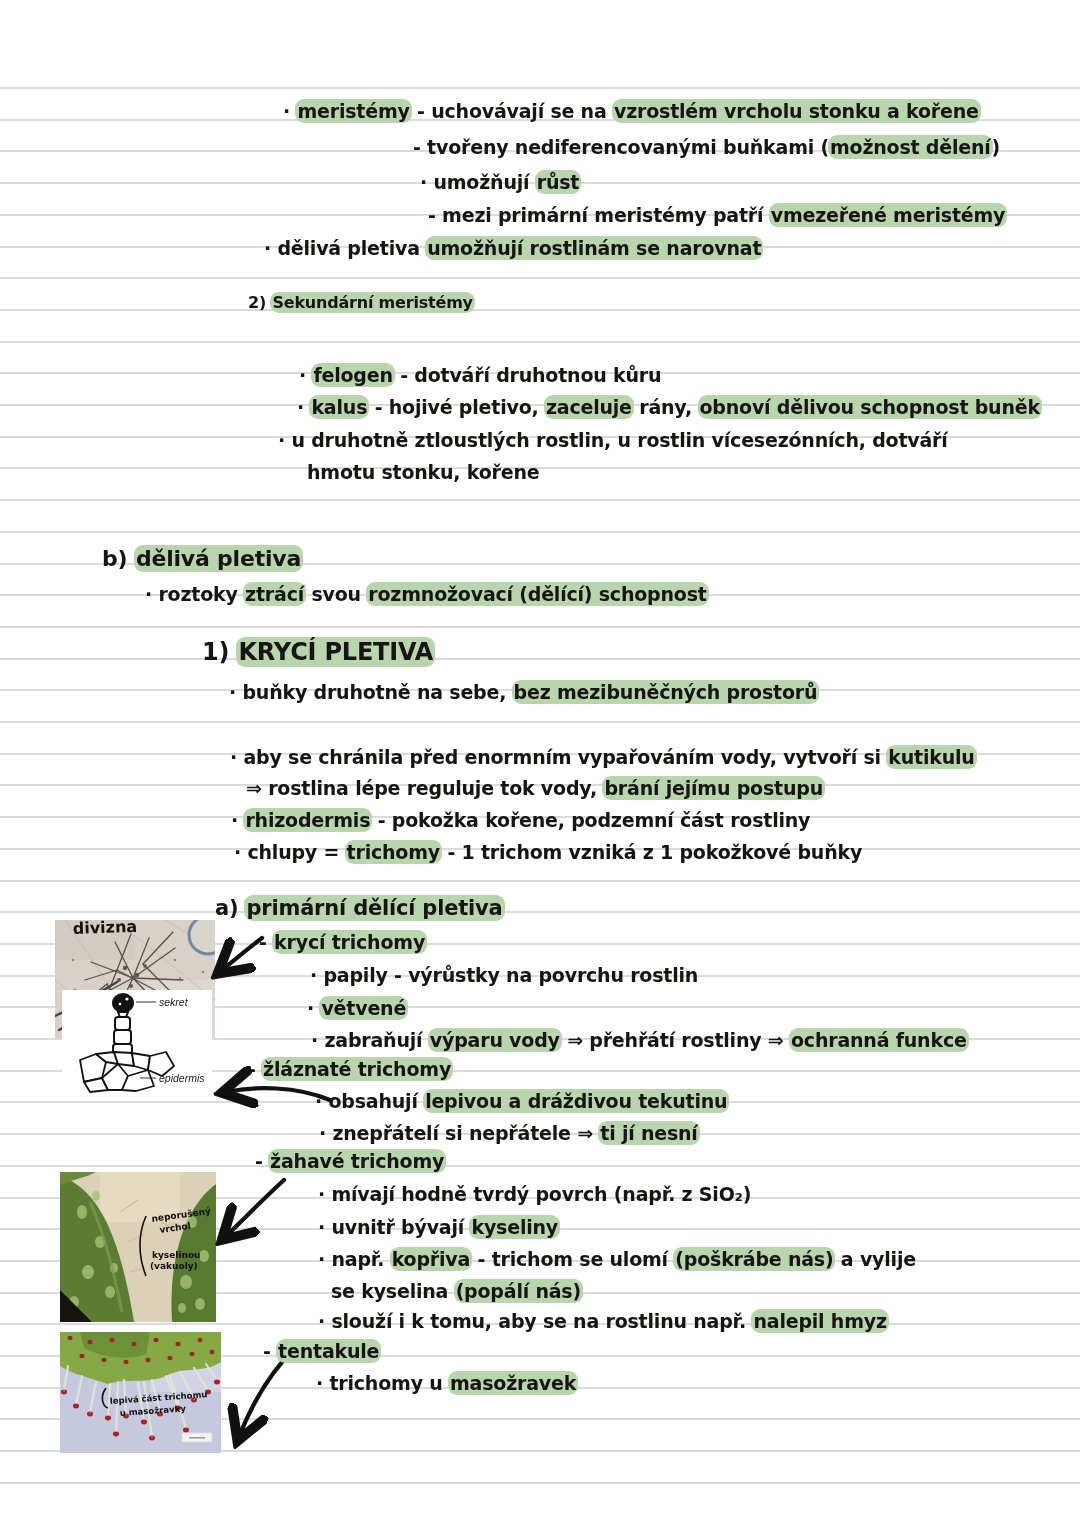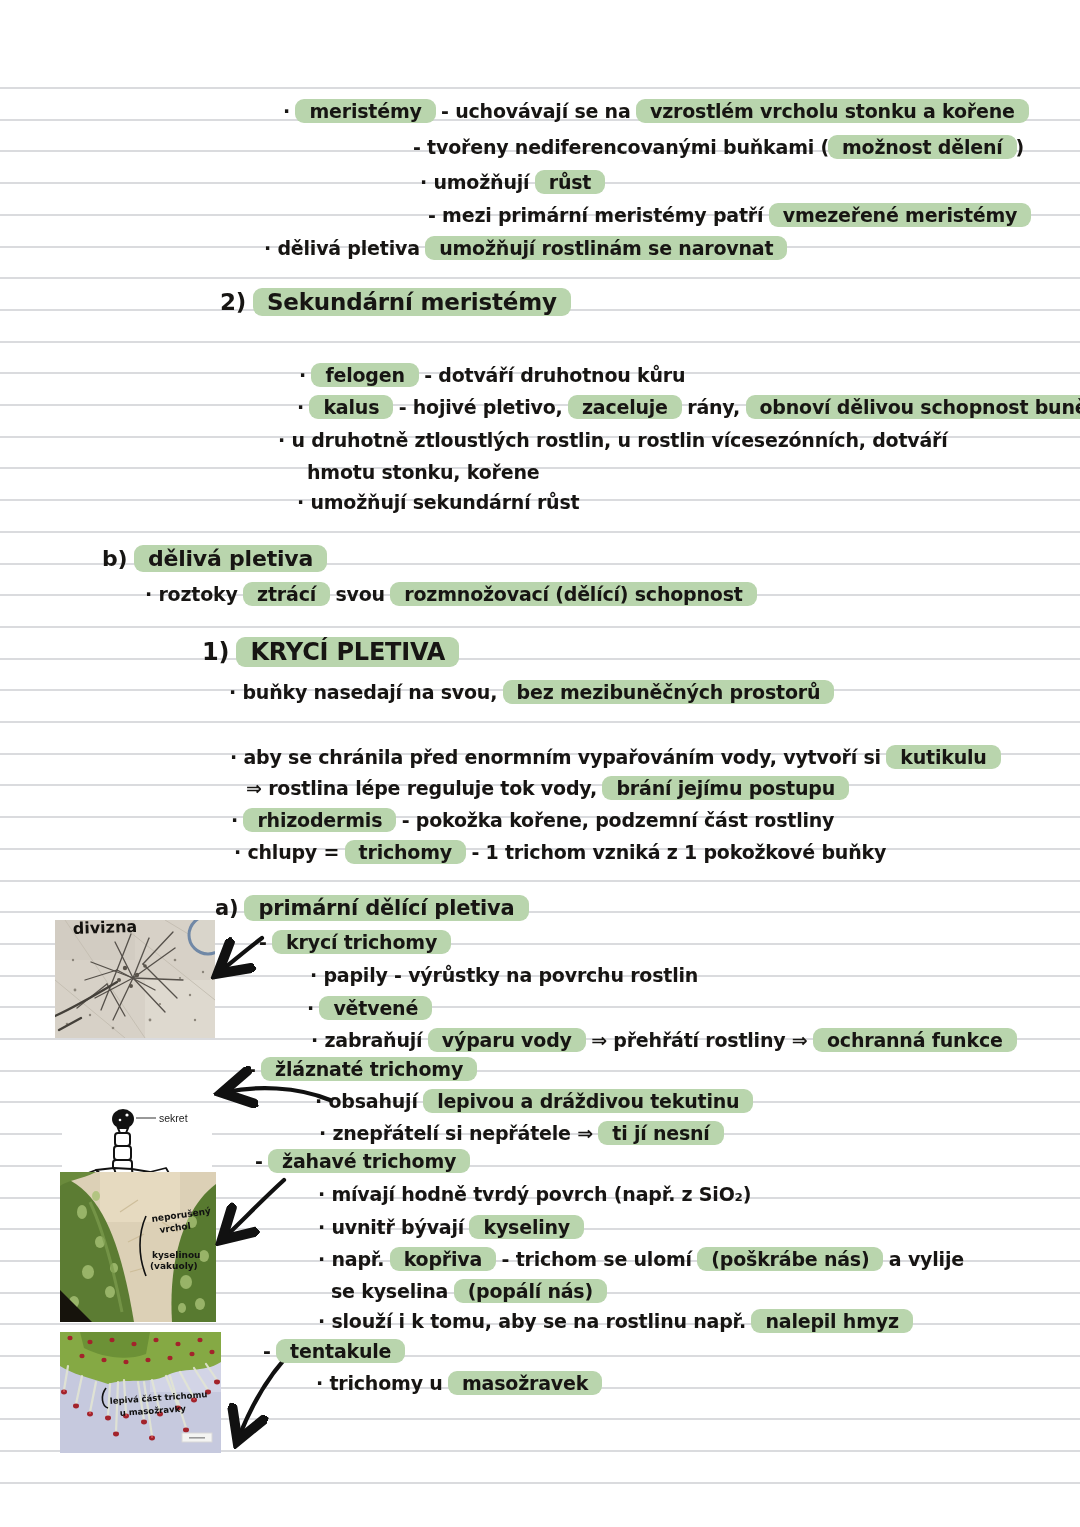--- a/index.html
+++ b/index.html
@@ -3,21 +3,21 @@
 <meta charset="utf-8">
 <style>
   html,body{margin:0;padding:0;}
   body{width:1080px;height:1527px;background:#ffffff;position:relative;overflow:hidden;
        font-family:"DejaVu Sans",sans-serif;}
   .page{position:absolute;inset:0;background:#ffffff;}
   .rules{position:absolute;left:0;right:0;top:87px;height:1402px;pointer-events:none;
          background-image:repeating-linear-gradient(to bottom,#dadbde 0 2px,transparent 2px 31.7px);}
   .ln{position:absolute;white-space:nowrap;font-weight:700;font-size:19px;color:#171513;
       letter-spacing:-0.2px;line-height:27px;}
-  .hl{background:#b9d5ad;border-radius:9px;padding:1px 14px;margin:0 -1px;}
+  .hl{background:#b9d5ad;border-radius:9px;padding:1px 2px;margin:0 -1px;}
   .fig{position:absolute;}
   svg text{font-family:"DejaVu Sans",sans-serif;}
   .typed{font-family:"Liberation Sans",sans-serif;font-weight:400;}
   .arrows{position:absolute;left:0;top:0;pointer-events:none;}
 </style>
 </head>
 <body>
 
 <div class="page">
   <div class="rules"></div>
@@ -74,21 +74,21 @@
         <circle cx="70" cy="48" r="2.2"></circle>
           <circle cx="82" cy="55" r="2.2"></circle>
           <circle cx="64" cy="60" r="2"></circle>
         <circle cx="90" cy="46" r="1.8"></circle>
           <circle cx="76" cy="66" r="2"></circle>
       </g>
       <text x="18" y="14" font-size="16" font-weight="700" fill="#14120f" transform="rotate(-2 18 14)">divizna</text>
     </svg>
   </div>
 
-  <div class="fig" style="left:62px;top:1106px;width:150px;height:103px;">
+  <div class="fig" style="left:62px;top:990px;width:150px;height:103px;font-style:italic;">
     <svg width="150" height="103" viewBox="0 0 150 103">
       <rect width="150" height="103" fill="#ffffff"></rect>
       <ellipse cx="61" cy="13" rx="11" ry="10" fill="#121212"></ellipse>
       <circle cx="65" cy="9" r="1.6" fill="#ffffff"></circle>
         <circle cx="58" cy="14" r="1.3" fill="#ffffff"></circle>
       <g fill="#ffffff" stroke="#121212" stroke-width="2">
         <path d="M56,22 L66,22 L64,27 L58,27 Z"></path>
         <rect x="53" y="27" width="15" height="13" rx="3"></rect>
         <rect x="52" y="40" width="17" height="14" rx="3"></rect>
         <rect x="51" y="54" width="19" height="10" rx="3"></rect>
@@ -233,32 +233,31 @@
       <path d="M297,1346 C270,1372 251,1406 239,1437" marker-end="url(#ah)"></path>
     </g>
   </svg>
 
   <div class="ln" style="left:283px;top:98px"><span>· </span><span class="hl">meristémy</span><span> - uchovávají se na </span><span class="hl">vzrostlém vrcholu stonku a kořene</span></div>
   <div class="ln" style="left:413px;top:134px"><span>- tvořeny nediferencovanými buňkami (</span><span class="hl">možnost dělení</span><span>)</span></div>
   <div class="ln" style="left:420px;top:169px"><span>· umožňují </span><span class="hl">růst</span></div>
   <div class="ln" style="left:428px;top:202px"><span>- mezi primární meristémy patří </span><span class="hl">vmezeřené meristémy</span></div>
   <div class="ln" style="left:264px;top:235px"><span>· dělivá pletiva </span><span class="hl">umožňují rostlinám se narovnat</span></div>
 
-  <div class="ln" style="left:220px;top:289px;font-size:23px"><span>2) </span><span class="hl">Sekundární meristémy</span></div>
+  <div class="ln" style="left:248px;top:289px;font-size:16px"><span>2) </span><span class="hl">Sekundární meristémy</span></div>
   <div class="ln" style="left:299px;top:362px"><span>· </span><span class="hl">felogen</span><span> - dotváří druhotnou kůru</span></div>
   <div class="ln" style="left:297px;top:394px"><span>· </span><span class="hl">kalus</span><span> - hojivé pletivo, </span><span class="hl">zaceluje</span><span> rány, </span><span class="hl">obnoví dělivou schopnost buněk</span></div>
   <div class="ln" style="left:278px;top:427px"><span>· u druhotně ztloustlých rostlin, u rostlin vícesezónních, dotváří</span></div>
   <div class="ln" style="left:307px;top:459px"><span>hmotu stonku, kořene</span></div>
-  <div class="ln" style="left:297px;top:489px"><span>· umožňují sekundární růst</span></div>
 
   <div class="ln" style="left:102px;top:545px;font-size:22px"><span>b) </span><span class="hl">dělivá pletiva</span></div>
   <div class="ln" style="left:145px;top:581px"><span>· roztoky </span><span class="hl">ztrácí</span><span> svou </span><span class="hl">rozmnožovací (dělící) schopnost</span></div>
 
   <div class="ln" style="left:202px;top:639px;font-size:24px"><span>1) </span><span class="hl">KRYCÍ PLETIVA</span></div>
-  <div class="ln" style="left:229px;top:679px"><span>· buňky nasedají na svou, </span><span class="hl">bez mezibuněčných prostorů</span></div>
+  <div class="ln" style="left:229px;top:679px"><span>· buňky druhotně na sebe, </span><span class="hl">bez mezibuněčných prostorů</span></div>
   <div class="ln" style="left:230px;top:744px"><span>· aby se chránila před enormním vypařováním vody, vytvoří si </span><span class="hl">kutikulu</span></div>
   <div class="ln" style="left:246px;top:775px"><span>⇒ rostlina lépe reguluje tok vody, </span><span class="hl">brání jejímu postupu</span></div>
   <div class="ln" style="left:231px;top:807px"><span>· </span><span class="hl">rhizodermis</span><span> - pokožka kořene, podzemní část rostliny</span></div>
   <div class="ln" style="left:234px;top:839px"><span>· chlupy = </span><span class="hl">trichomy</span><span> - 1 trichom vzniká z 1 pokožkové buňky</span></div>
 
   <div class="ln" style="left:215px;top:895px;font-size:21px"><span>a) </span><span class="hl">primární dělící pletiva</span></div>
   <div class="ln" style="left:259px;top:929px"><span>- </span><span class="hl">krycí trichomy</span></div>
   <div class="ln" style="left:310px;top:962px"><span>· papily - výrůstky na povrchu rostlin</span></div>
   <div class="ln" style="left:307px;top:995px"><span>· </span><span class="hl">větvené</span></div>
   <div class="ln" style="left:311px;top:1027px"><span>· zabraňují </span><span class="hl">výparu vody</span><span> ⇒ přehřátí rostliny ⇒ </span><span class="hl">ochranná funkce</span></div>

